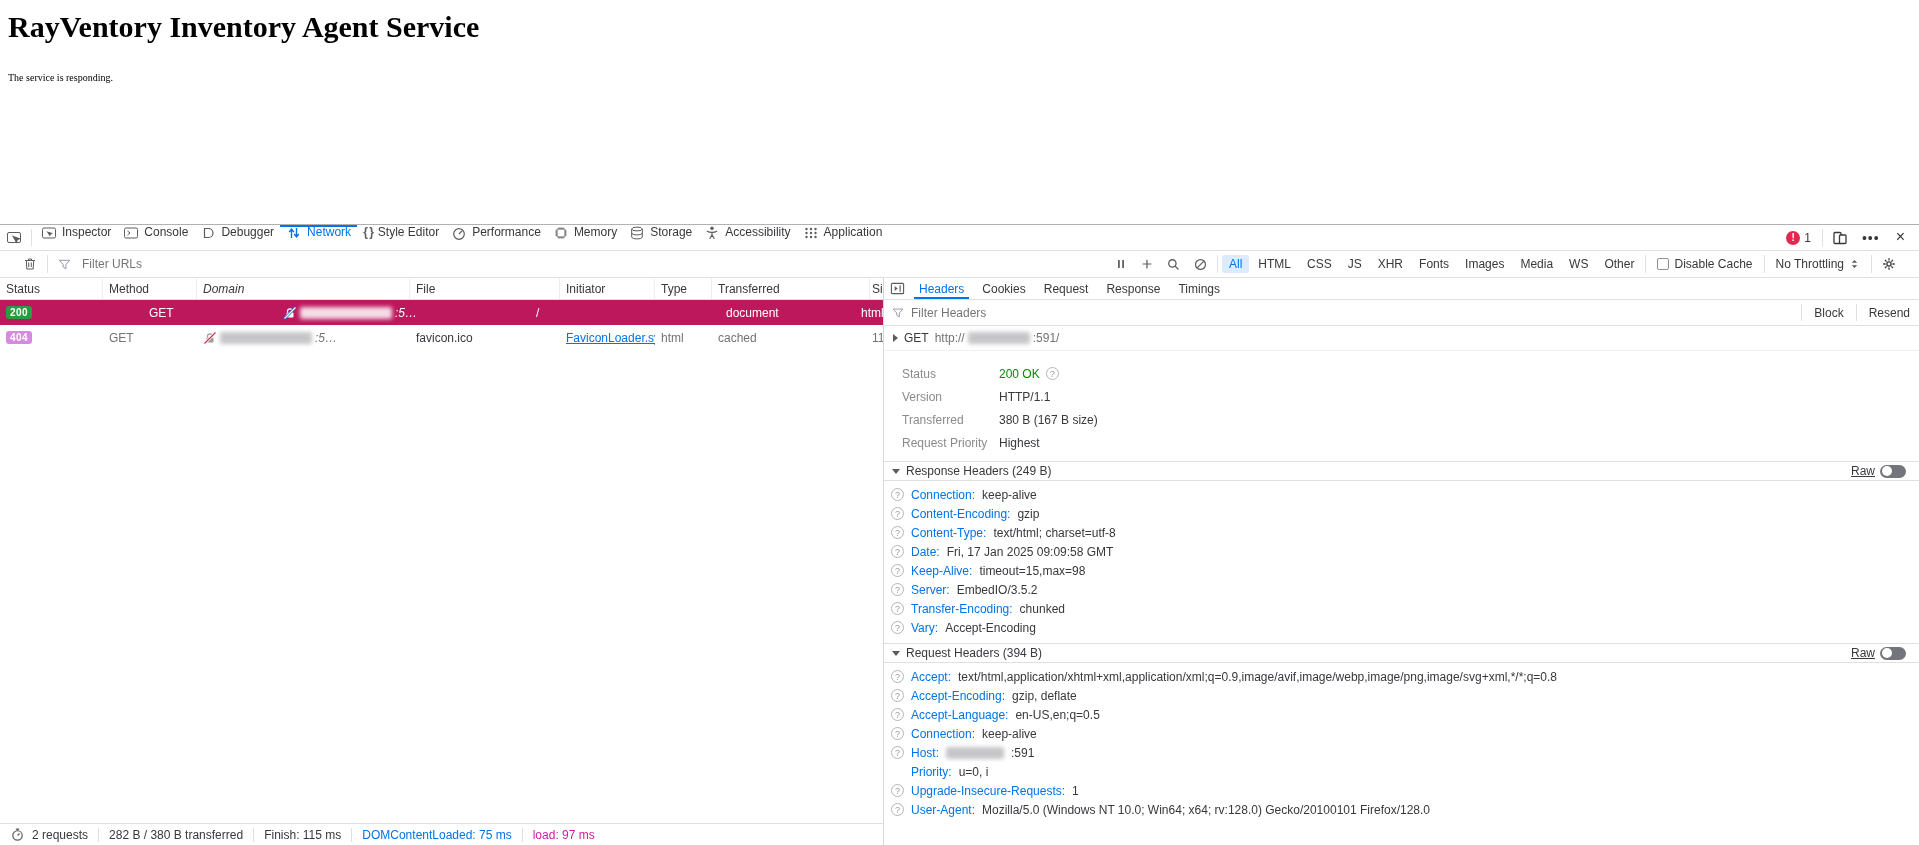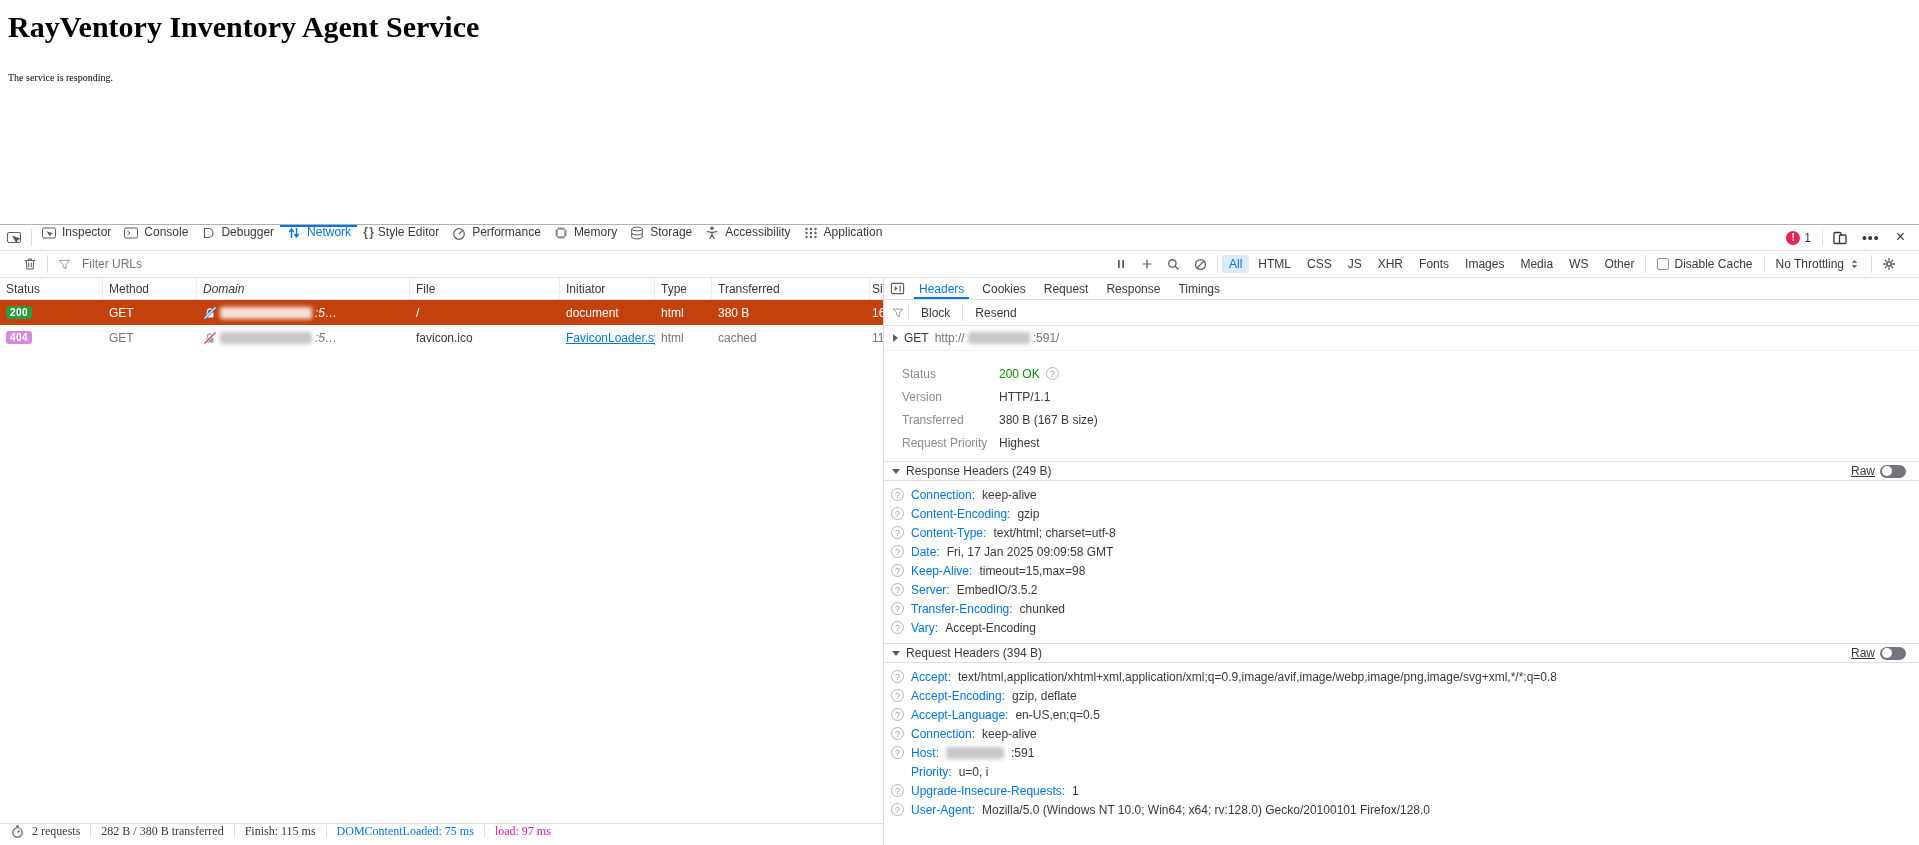--- a/index.html
+++ b/index.html
@@ -47,31 +47,31 @@
   
   .table-col { width:884px; flex:none; border-right:1px solid #d7d7db; display:flex; flex-direction:column; }
   .table-body { flex:1; overflow:hidden; }
   .thead { display:flex; height:22px; border-bottom:1px solid #e0e0e2; }
   .th { display:flex; align-items:center; padding-left:6px; border-right:1px solid #ededf0; overflow:hidden; white-space:nowrap; }
   .row { display:flex; height:25px; }
   .cell { display:flex; align-items:center; padding-left:6px; overflow:hidden; white-space:nowrap; }
   .c-status{width:103px;flex:none;} .c-method{width:94px;flex:none;} .c-domain{width:213px;flex:none;font-style:italic;}
   .c-file{width:150px;flex:none;} .c-init{width:95px;flex:none;} .c-type{width:57px;flex:none;}
   .c-trans{width:158px;flex:none;} .c-size{width:14px;flex:none;border-right:none;padding-left:2px;}
-  .row.selected { background:#c2410c; color:#fff; }
+  .row.selected { background:#be185d; color:#fff;gap:40px; }
   .badge { font-size:10px; font-weight:bold; color:#fff; border-radius:3px; padding:1.5px 4px; letter-spacing:.5px; line-height:1; }
   .badge-200 { background:#2b9b3f; }
   .badge-404 { background:#d58ae0; }
   .blur-chip { display:inline-block; height:12px; border-radius:2px; filter:blur(2px); margin:0 3px; flex:none; }
   .blur-light { background:rgba(255,255,255,.85); }
   .blur-gray { background:#c6c6c9; }
   .init-link { color:#0074e8; text-decoration:underline; }
 
   
-  .statusbar { height:22px; flex:none; border-top:1px solid #e0e0e2; display:flex; align-items:flex-start; color:#38383d;font-family:Liberation Serif, serif; }
+  .statusbar { height:22px; flex:none; border-top:1px solid #e0e0e2; display:flex; align-items:center; color:#38383d; }
   .sb-item { padding:0 10px; display:flex; align-items:center; gap:7px; white-space:nowrap; }
   .sb-sep { width:1px; height:14px; background:#e0e0e2; }
   .sb-blue { color:#0074e8; }
   .sb-magenta { color:#d617a5; }
 
   
   .details { flex:1; display:flex; flex-direction:column; min-width:0; }
   .d-tabs { height:22px; flex:none; display:flex; align-items:stretch; border-bottom:1px solid #e0e0e2; }
   .d-collapse { width:26px; display:flex; align-items:center; justify-content:center; }
   .d-tab { padding:0 9px; display:flex; align-items:center; position:relative; color:#38383d; }
@@ -431,20 +431,21 @@
         <div class="d-tab">Response</div>
         <div class="d-tab">Timings</div>
       </div>
 
       <div class="d-filter">
         <span>
             <svg width="14" height="14" viewBox="0 0 16 16">
               <path d="M2.5 3.5 H13.5 L9.5 8 v4.5 L6.5 10.5 V8 Z" fill="none" stroke="#8f8f9d"></path>
             </svg>
           </span>
+        <input class="d-filter-input" placeholder="Filter Headers" style="">
         <div class="sep"></div>
         <div class="d-btn">Block</div>
         <div class="sep"></div>
         <div class="d-btn">Resend</div>
       </div>
 
       <div class="d-scroll">
         <div class="url-row">
           <span class="tri-right"></span>
           <span>GET</span>

